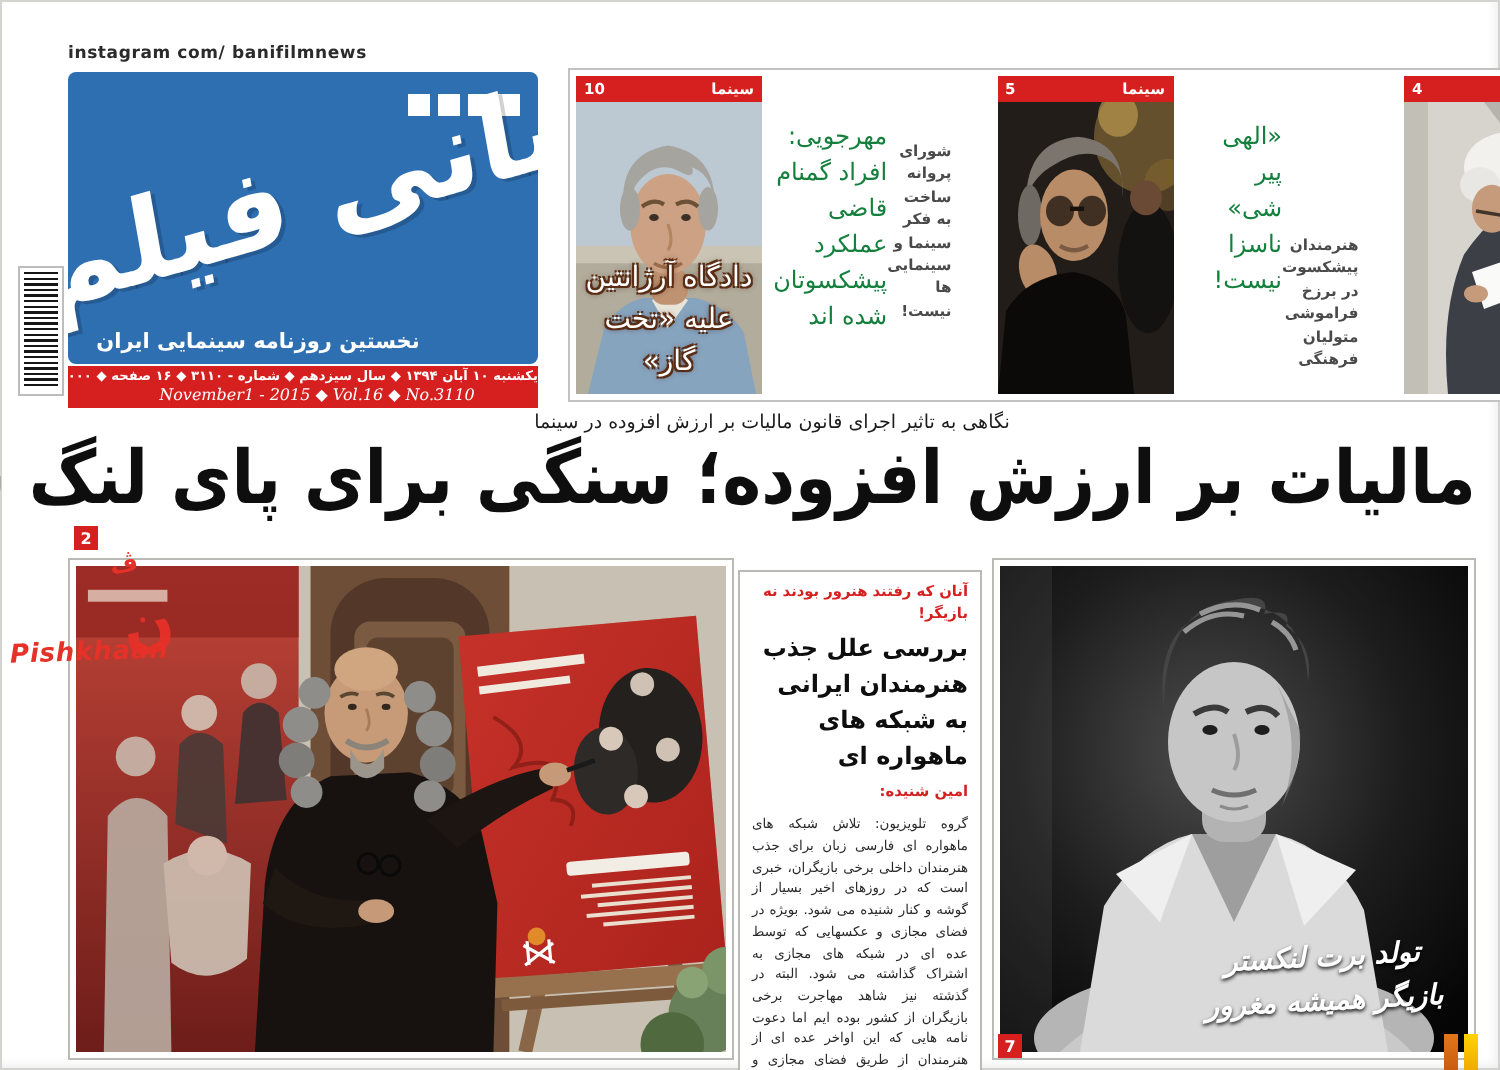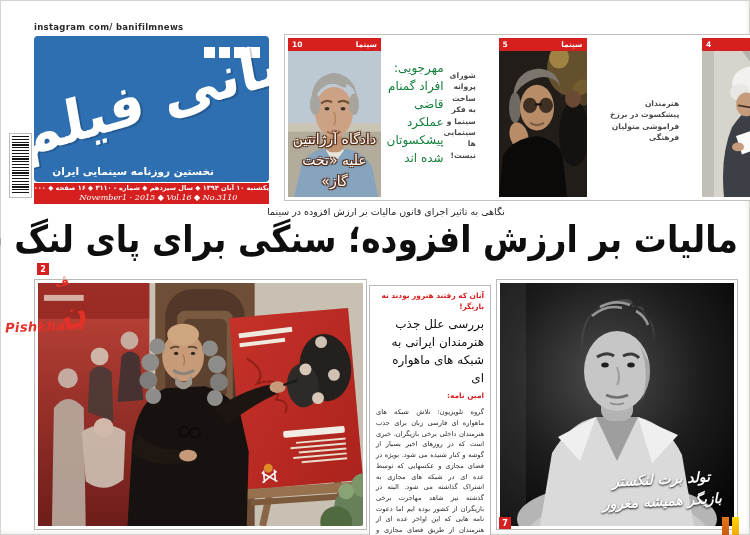--- a/index.html
+++ b/index.html
@@ -18,21 +18,21 @@
   .logo-box{position:absolute;left:33px;top:35px;width:235px;height:146px;background:#2e6fb2;border-radius:4px;overflow:hidden;}
   .logo-dots{position:absolute;top:11px;right:9px;display:flex;gap:4px;}
   .logo-dots span{width:11px;height:11px;background:#fff;display:block;}
   .logo-script{
     position:absolute;left:8px;top:8px;width:220px;height:110px;
     color:#fff;font-size:57px;font-weight:bold;line-height:1;
     transform:rotate(-16deg) skewX(-6deg);transform-origin:50% 60%;
     display:flex;align-items:center;justify-content:center;
     text-shadow:2px 2px 0 rgba(0,0,0,.18);white-space:nowrap;
   }
-  .tagline{position:absolute;left:10px;bottom:5px;width:170px;text-align:right;color:#fff;font-size:10.5px;font-weight:bold;}
+  .tagline{position:absolute;left:10px;bottom:5px;width:170px;text-align:center;color:#fff;font-size:10.5px;font-weight:bold;}
   .info-bar{position:absolute;left:33px;top:182px;width:235px;height:21px;background:#d6201f;color:#fff;text-align:center;overflow:hidden;}
   .info-fa{font-size:6.6px;font-weight:bold;line-height:10px;white-space:nowrap;}
   .info-en{font-size:8px;line-height:9px;font-style:italic;font-family:"DejaVu Serif",serif;white-space:nowrap;margin-left:14px;}
   .barcode{position:absolute;left:9px;top:133px;width:17px;height:59px;background:
     repeating-linear-gradient(180deg,#161616 0 1.2px,#ffffff 1.2px 2.8px);
     border:2px solid #fff;outline:1px solid #bdbdbd;}
   
   .top-strip{
     position:absolute;left:283px;top:33px;width:537px;height:167px;
     border:1px solid #c2c2c0;background:#fff;box-sizing:border-box;
@@ -59,21 +59,21 @@
   }
   
   .badge{position:absolute;width:12px;height:12px;background:#d6201f;color:#fff;font-size:8px;font-weight:bold;display:flex;align-items:center;justify-content:center;z-index:6;}
   
   .frame{position:absolute;border:1px solid #b9b9b6;background:#fff;box-sizing:border-box;padding:3px;}
   .frame-signing{left:33px;top:278px;width:333px;height:251px;}
   .frame-mid{left:368px;top:284px;width:122px;height:320px;padding:5px 6px;}
   .frame-portrait{left:495px;top:278px;width:242px;height:251px;}
   .frame svg{display:block;width:100%;height:100%;}
   .mid-kicker{font-size:7.4px;font-weight:bold;color:#d6201f;line-height:1.45;text-align:right;}
-  .mid-title{font-size:12px;font-weight:normal;color:#0e0e0e;line-height:1.5;text-align:right;margin-top:3px;letter-spacing:-.2px;}
+  .mid-title{font-size:12px;font-weight:bold;color:#0e0e0e;line-height:1.5;text-align:right;margin-top:3px;letter-spacing:-.2px;}
   .mid-title2{font-size:12.5px;font-weight:bold;color:#0e0e0e;line-height:1.45;text-align:right;margin-top:2px;}
   .mid-body{font-size:6.7px;color:#2a2a2a;line-height:1.6;text-align:justify;margin-top:5px;}
   .portrait-caption{
     position:absolute;right:16px;bottom:16px;color:#fff;text-align:center;
     font-size:14px;font-weight:bold;font-style:italic;line-height:1.6;
     transform:rotate(-3deg);text-shadow:0 1px 2px rgba(0,0,0,.9);z-index:4;
     font-family:"DejaVu Serif",serif;direction:rtl;
   }
   
   .wm-glyph{position:absolute;left:60px;top:294px;color:#e63129;font-size:30px;font-weight:bold;transform:rotate(-12deg);z-index:7;opacity:.95;}
@@ -168,21 +168,22 @@
           <circle cx="47" cy="50" r="7" fill="#2a2018" opacity=".85"></circle>
           <rect x="36" y="48" width="7" height="2" fill="#15100b"></rect>
           <path d="M31,66 q7,4 14,0" stroke="#7a5a42" stroke-width="2" fill="none"></path>
           <ellipse cx="20" cy="78" rx="9" ry="13" fill="#b98c68" transform="rotate(-20 20 78)"></ellipse>
           <path d="M0,134 L4,96 Q14,80 38,78 Q60,82 64,98 L68,134 Z" fill="#0c0a08"></path>
         </svg>
       </div>
     </div>
 
     <div class="top-col fa" style="width:70px">
-      <div class="col-kicker" style="margin-top:60px">هنرمندان پیشکسوت در برزخ فراموشی متولیان فرهنگی</div>
+      <div class="col-kicker" style="margin-top:79px">هنرمندان پیشکسوت در برزخ فراموشی متولیان فرهنگی</div>
+      <div class="col-title">«الهی پیر شی» ناسزا نیست!</div>
     </div>
 
     <div class="photo-card" style="width:115px">
       <div class="card-bar">
         <span>4</span>
         <span class="fa">سینما</span>
       </div>
       <div class="card-photo">
         <svg viewBox="0 0 115 134" preserveAspectRatio="none">
           <rect width="115" height="134" fill="#d6d4cd"></rect>
@@ -298,21 +299,21 @@
     </svg>
   </div>
 
   <div class="wm-glyph fa">ن</div>
   <div class="wm-glyph2 fa">ڤ</div>
   <div class="wm-text">Pishkhaan</div>
 
   <div class="frame frame-mid fa" style="position:absolute;">
     <div class="mid-kicker">آنان که رفتند هنرور بودند نه بازیگر!</div>
     <div class="mid-title">بررسی علل جذب هنرمندان ایرانی به شبکه های ماهواره ای</div>
-    <div class="mid-kicker" style="margin-top:4px">امین نامه:</div>
+    <div class="mid-kicker" style="margin-top:4px">امین شنیده:</div>
     <div class="mid-body">گروه تلویزیون: تلاش شبکه های ماهواره ای فارسی زبان برای جذب هنرمندان داخلی برخی بازیگران، خبری است که در روزهای اخیر بسیار از گوشه و کنار شنیده می شود. بویژه در فضای مجازی و عکسهایی که توسط عده ای در شبکه های مجازی به اشتراک گذاشته می شود. البته در گذشته نیز شاهد مهاجرت برخی بازیگران از کشور بوده ایم اما دعوت نامه هایی که این اواخر عده ای از هنرمندان از طریق فضای مجازی و ایمیل های شخصی از طرف این شبکه ها دریافت می کنند موجب شبهه دار شدن قضیه می شود. بخصوص خبر خروج سه بازیگر جوان...</div>
     <div class="badge" style="right:8px;bottom:10px;left:auto;top:auto">13</div>
   </div>
 
   <div class="frame frame-portrait">
     <svg viewBox="0 0 234 243" preserveAspectRatio="none">
       <defs>
         <radialGradient id="bw" cx="45%" cy="38%" r="75%">
           <stop offset="0" stop-color="#4c4c4c"></stop>
             <stop offset=".55" stop-color="#1d1d1d"></stop>

